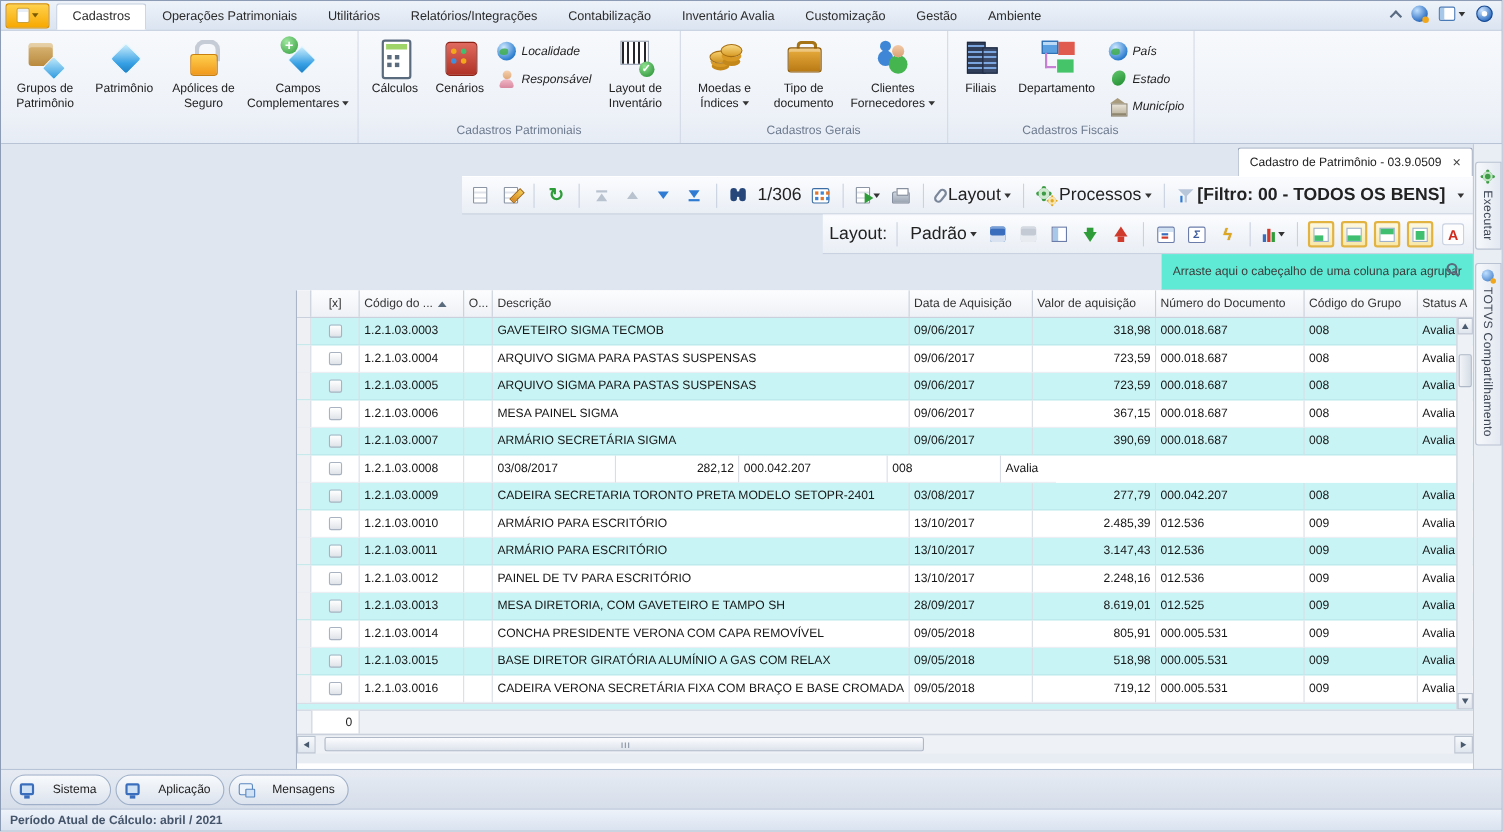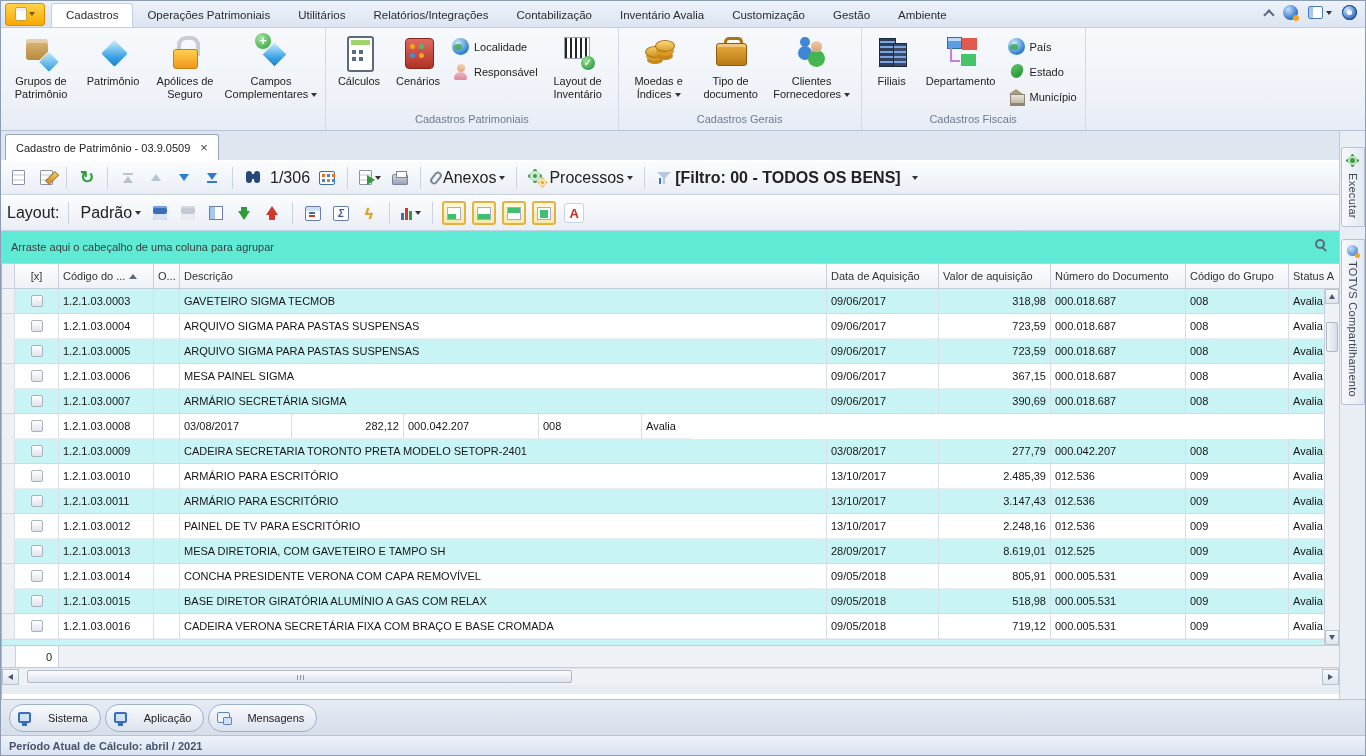--- a/index.html
+++ b/index.html
@@ -24,21 +24,21 @@
   .help-ic::after { content:""; position:absolute; left:5px; top:5px; width:5px; height:5px; background:#fff; border-radius:50%; }
 
   
   .ribbon { height:103px; background:linear-gradient(#f7f9fc,#eef2f8 70%, #e6ecf5); border-bottom:1px solid #b8c4d6; display:flex; }
   .rgroup { display:flex; flex-direction:column; border-right:1px solid #d3dae6; padding:2px 4px 0; }
   .rbuttons { flex:1; display:flex; align-items:flex-start; }
   .rlabel { height:17px; text-align:center; font-size:11px; color:#6e7b8f; }
   .bigbtn { width:72px; min-height:80px; display:flex; flex-direction:column; align-items:center; font-size:11px; color:#222; text-align:center; padding:2px 1px; border-radius:3px; }
   .bigbtn .lbl { line-height:13px; }
   .smallcol { display:flex; flex-direction:column; justify-content:flex-start; gap:4px; padding-top:6px; }
-  .smallbtn { display:flex; align-items:center; gap:5px; font-size:11px; color:#222; padding:2px 4px; }
+  .smallbtn { display:flex; align-items:center; gap:5px; font-size:11px; color:#222; padding:2px 4px;font-style:italic; }
   .icon32 { width:36px; height:38px; position:relative; margin:2px auto 3px; }
   .icon16 { width:17px; height:17px; position:relative; display:inline-block; flex:none; }
   .dd-caret { display:inline-block; width:0;height:0;border-left:3px solid transparent;border-right:3px solid transparent;border-top:4px solid #333; margin-left:3px; vertical-align:middle; }
 
   
   .ic-grupos::before { content:""; position:absolute; left:3px; top:5px; width:22px; height:21px; background:linear-gradient(#dcb97a,#b98a3e); border-radius:3px; box-shadow:inset 0 4px 0 rgba(255,255,255,.35); }
   .ic-grupos::after { content:""; position:absolute; right:2px; bottom:2px; width:14px; height:14px; background:linear-gradient(135deg,#bfe9fb,#2e9ae0); transform:rotate(45deg); border:1px solid #eaf7ff; border-radius:2px; }
   .ic-diamond::before { content:""; position:absolute; left:9px; top:9px; width:19px; height:19px; background:linear-gradient(135deg,#cdeffd,#37a0e4 65%,#1d7fc4); transform:rotate(45deg); border:1px solid #e8f6ff; border-radius:3px; }
   .ic-lock::before { content:""; position:absolute; left:10px; top:2px; width:15px; height:16px; border:4px solid #c6ccd5; border-bottom:none; border-radius:9px 9px 0 0; }
   .ic-lock::after { content:""; position:absolute; left:6px; top:15px; width:23px; height:18px; background:linear-gradient(#ffcf4d,#f0981c); border:1px solid #c97f10; border-radius:3px; }
@@ -63,21 +63,21 @@
   .ic-globe { border-radius:50%; background:radial-gradient(circle at 35% 30%, #cfe9ff, #2e7fd0 70%, #1b5aa0); }
   .ic-globe::after { content:""; position:absolute; left:2px; top:6px; width:8px; height:6px; background:#3fae4f; border-radius:60% 40% 50% 50%; opacity:.85; }
   .ic-person::before { content:""; position:absolute; left:5px; top:1px; width:8px; height:8px; border-radius:50%; background:linear-gradient(#f6d2b0,#e0a878); }
   .ic-person::after { content:""; position:absolute; left:2px; top:9px; width:13px; height:8px; border-radius:6px 6px 2px 2px; background:linear-gradient(#f2b8c6,#d888a0); }
   .ic-estado::before { content:""; position:absolute; left:3px; top:1px; width:12px; height:14px; background:linear-gradient(145deg,#63c96f,#1f8a2e); border-radius:55% 40% 60% 45%; transform:rotate(8deg); }
   .ic-municipio::before { content:""; position:absolute; left:2px; top:6px; width:13px; height:10px; background:linear-gradient(#e8e3d8,#b8ad98); border:1px solid #8f866f; box-shadow:inset 0 -2px 0 #8f866f; }
   .ic-municipio::after { content:""; position:absolute; left:1px; top:1px; width:0; height:0; border-left:7.5px solid transparent; border-right:7.5px solid transparent; border-bottom:5px solid #a89b7e; }
 
   
   .workspace { flex:1; display:flex; background:#dfe6f0; min-height:0; }
-  .main { flex:1; display:flex; flex-direction:column; min-width:0; }
+  .main { flex:1; display:flex; flex-direction:column; min-width:0;align-items:flex-end; }
   .side-strip { width:26px; background:#e9edf4; border-left:1px solid #c2cbd9; display:flex; flex-direction:column; align-items:center; padding-top:16px; gap:12px; }
   .side-tab { width:24px; background:linear-gradient(90deg,#f6f8fb,#e3e9f2); border:1px solid #b9c2d2; border-radius:3px 0 0 3px; display:flex; flex-direction:column; align-items:center; padding:5px 0 7px; gap:5px; }
   .side-tab .vtext { writing-mode:vertical-rl; font-size:11px; color:#3c4452; letter-spacing:.3px; }
   .gear { width:9px; height:9px; border-radius:50%; background:#3f9c46; box-shadow:0 -5px 0 -3px #3f9c46,0 5px 0 -3px #3f9c46,-5px 0 0 -3px #3f9c46,5px 0 0 -3px #3f9c46, inset 0 0 0 2px #bfe4c2; flex:none; margin:3px 0; }
   .bluedot { width:11px; height:11px; border-radius:50%; background:radial-gradient(circle at 35% 30%,#bfe0ff,#2f6fc2); position:relative; flex:none; }
   .bluedot::after { content:""; position:absolute; right:-2px; bottom:-2px; width:5px; height:5px; border-radius:50%; background:#f2a71b; }
 
   
   .doctab-row { height:29px; background:#dfe6f0; display:flex; align-items:flex-end; padding-left:4px; }
   .doctab { height:26px; background:#fff; border:1px solid #98a5ba; border-bottom:none; border-radius:3px 3px 0 0; display:flex; align-items:center; gap:10px; padding:0 10px; font-size:11px; color:#222; }
@@ -388,21 +388,21 @@
         <span class="tbtn">
             <span class="ic-page ic-export"></span>
             <span class="mini-caret"></span>
           </span>
         <span class="tbtn">
             <span class="ic-print"></span>
           </span>
         <span class="tsep"></span>
         <span class="tbtn">
           <span class="ic-clip"></span>
-          <span class="tlabel">Anexos</span>
+          <span class="tlabel">Layout</span>
           <span class="mini-caret"></span>
         </span>
         <span class="tsep"></span>
         <span class="tbtn">
           <span class="gearset"></span>
           <span class="tlabel">Processos</span>
           <span class="mini-caret"></span>
         </span>
         <span class="tsep"></span>
         <span class="tbtn">

